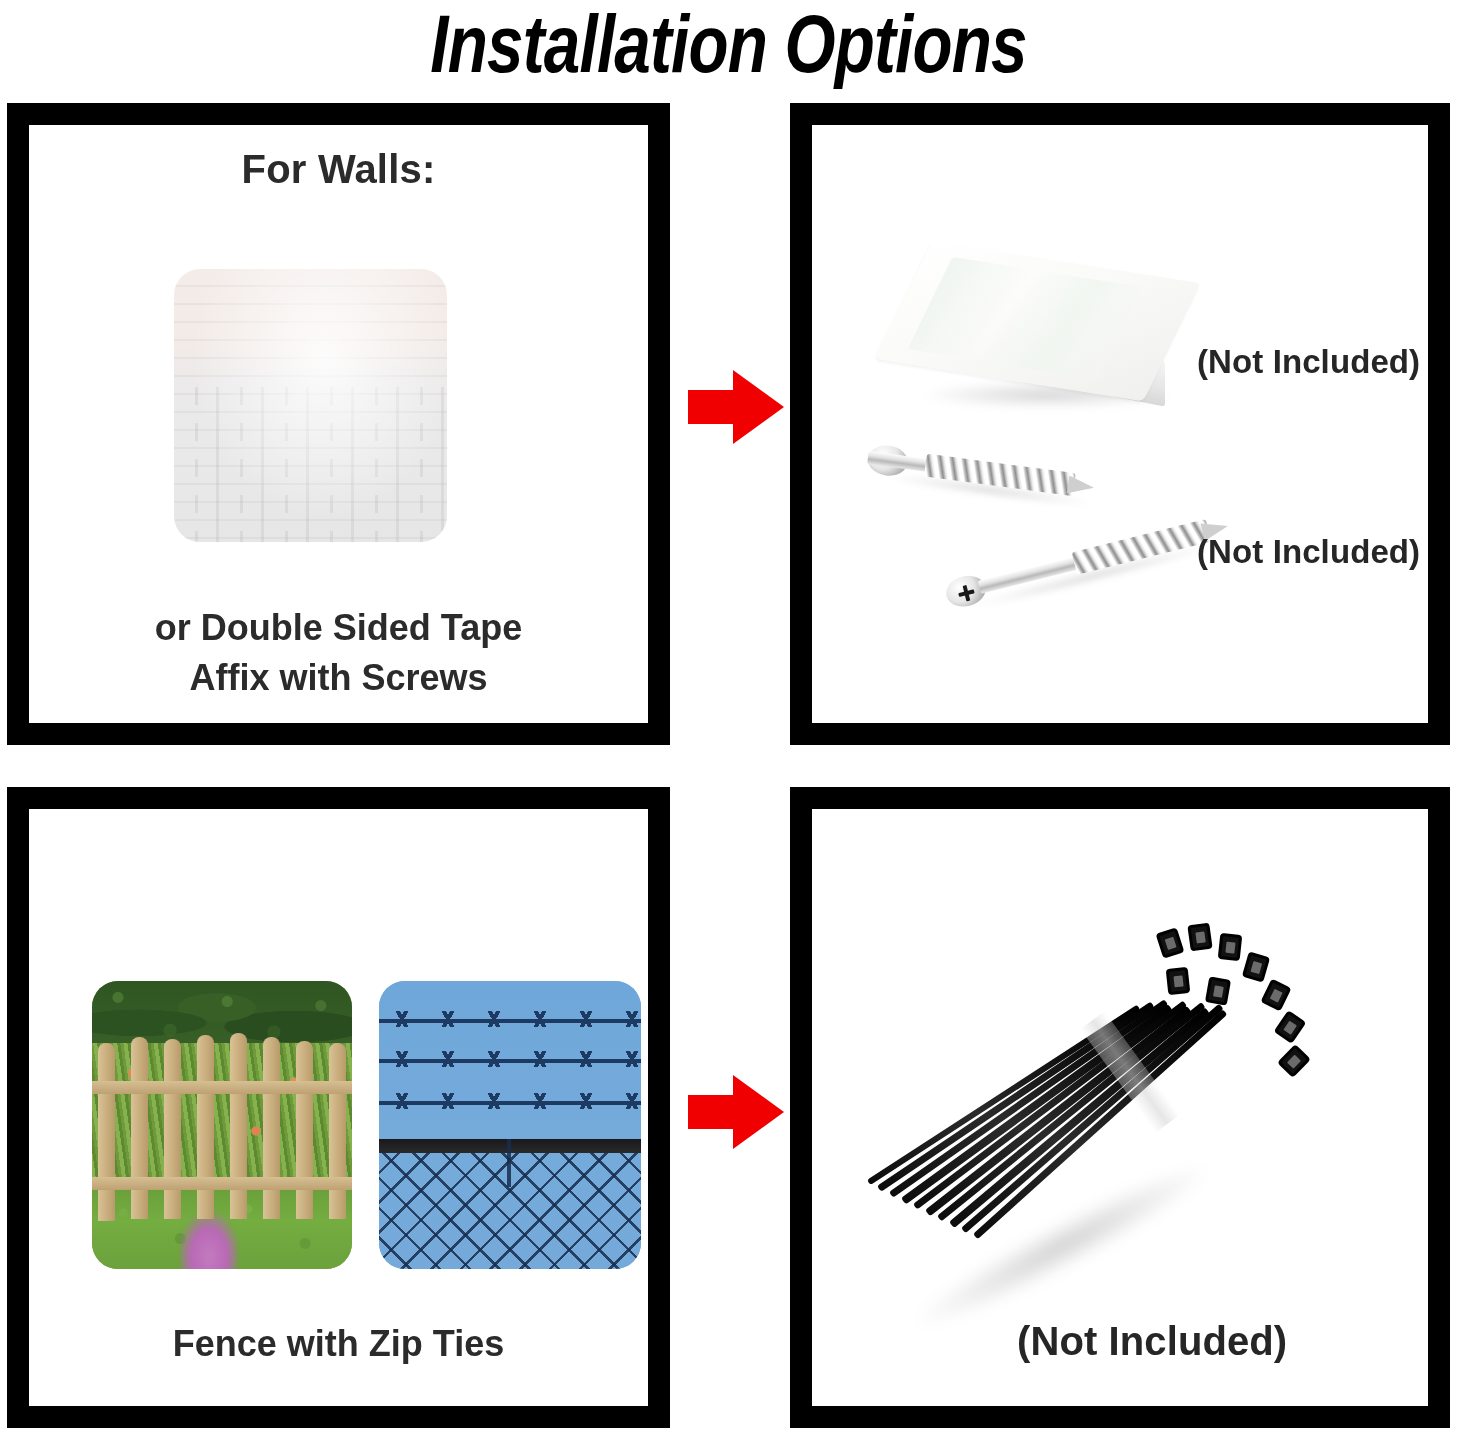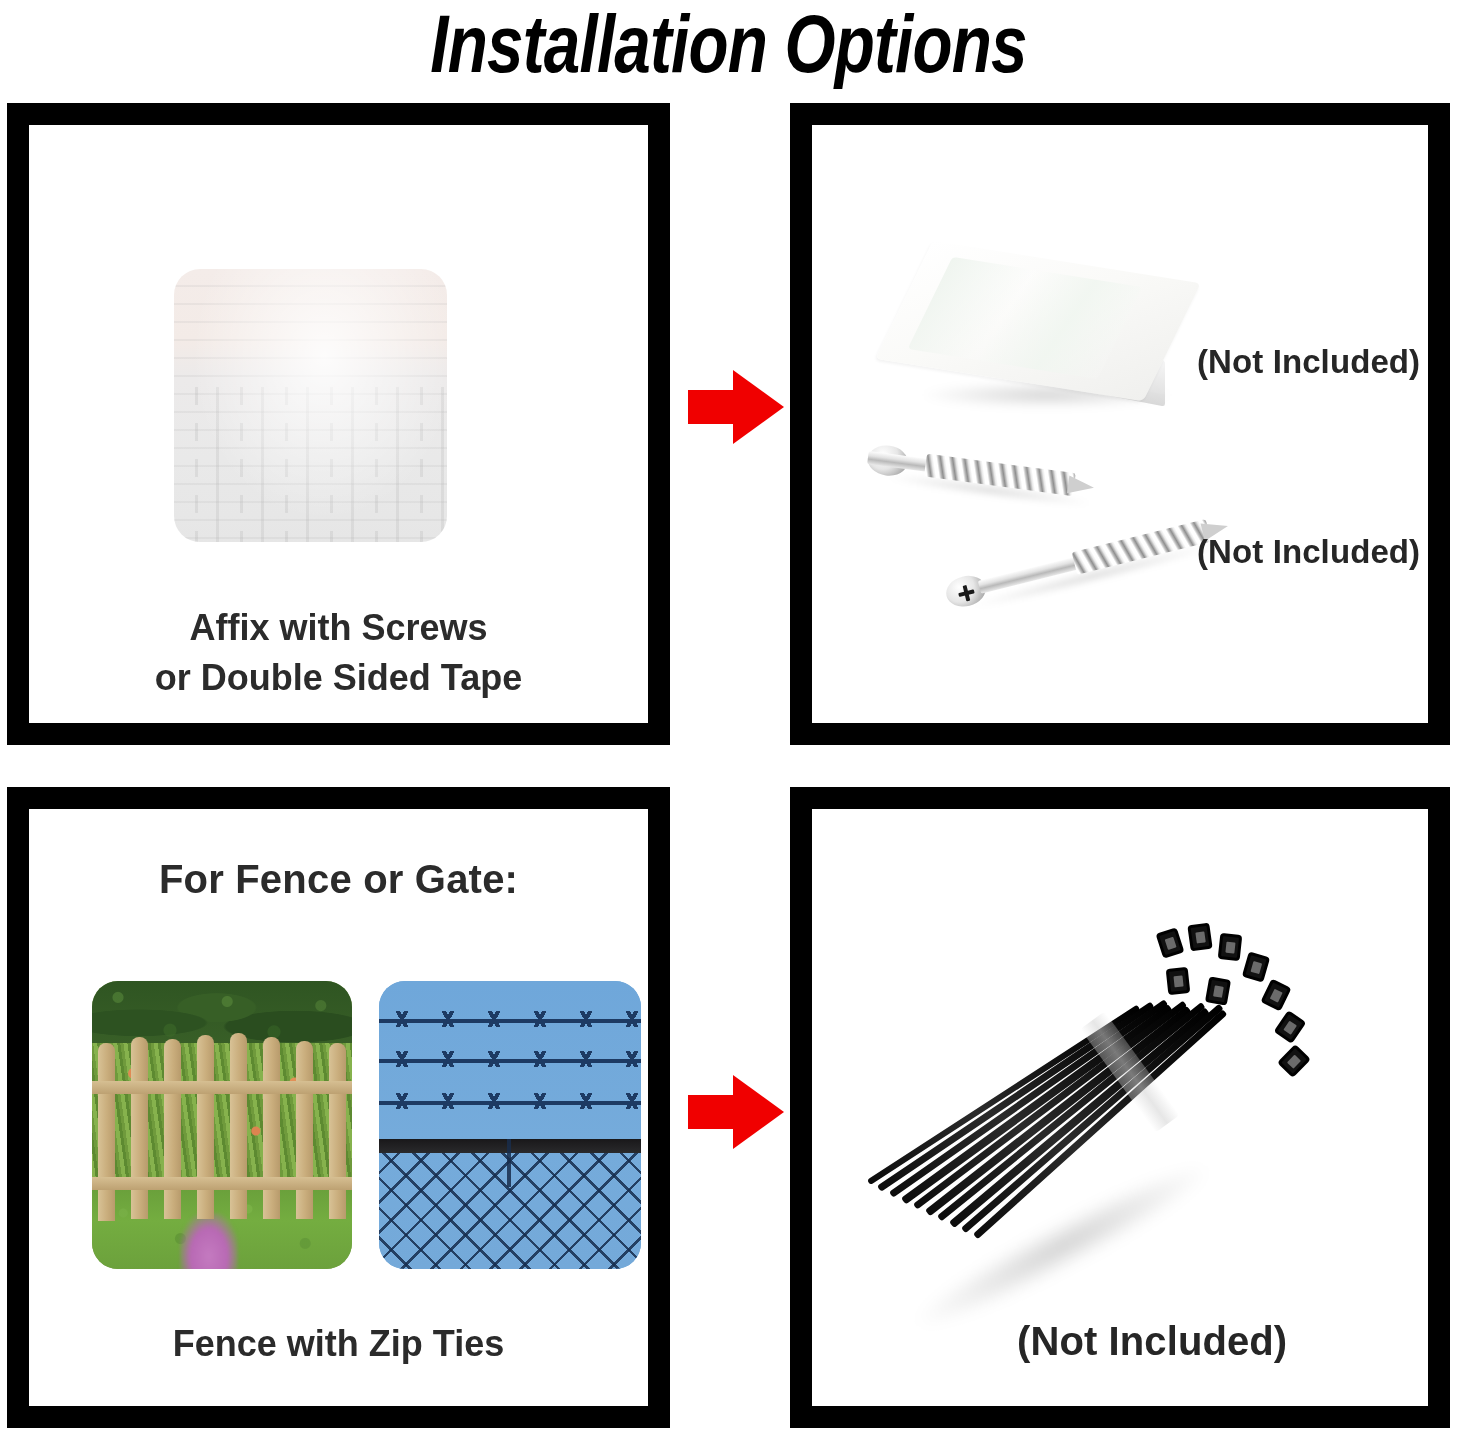--- a/index.html
+++ b/index.html
@@ -263,31 +263,32 @@
   }
 </style>
 </head>
 <body>
 
 <div id="title">Installation Options</div>
 
 <div class="panel" id="panel-walls">
   <div class="panel-inner">
 
+    <div class="panel-head" style="top:22px;">For Walls:</div>
 
     <div id="wall-photo">
       <div class="courses"></div>
       <div class="bricks"></div>
       <div class="bricks2"></div>
       <div class="wash"></div>
     </div>
 
     <div class="panel-cap" style="top:478px;">
+      <div>or Double Sided Tape</div>
       <div>Affix with Screws</div>
-      <div>or Double Sided Tape</div>
     </div>
 
   </div>
 </div>
 
 <div class="arrow" id="arrow-top">
   <div class="shaft"></div>
   <div class="head"></div>
 </div>
 
@@ -326,21 +327,20 @@
     </div>
 
     <div class="notincl" style="left:385px;top:408px;">(Not Included)</div>
 
   </div>
 </div>
 
 <div class="panel" id="panel-fence">
   <div class="panel-inner">
 
-    <div class="panel-head" style="top:48px;">For Fence or Gate:</div>
 
     <div class="photo" id="fence-photo">
       <div class="hedge"></div>
       <div class="hedge-tex"></div>
       <div class="grass-bg"></div>
       <div class="blooms"></div>
       <div class="lawn"></div>
       <div class="lawn-tex"></div>
       <div class="path"></div>
       <div class="picket" style="left:6px;  top:62px;height:178px;"></div>

